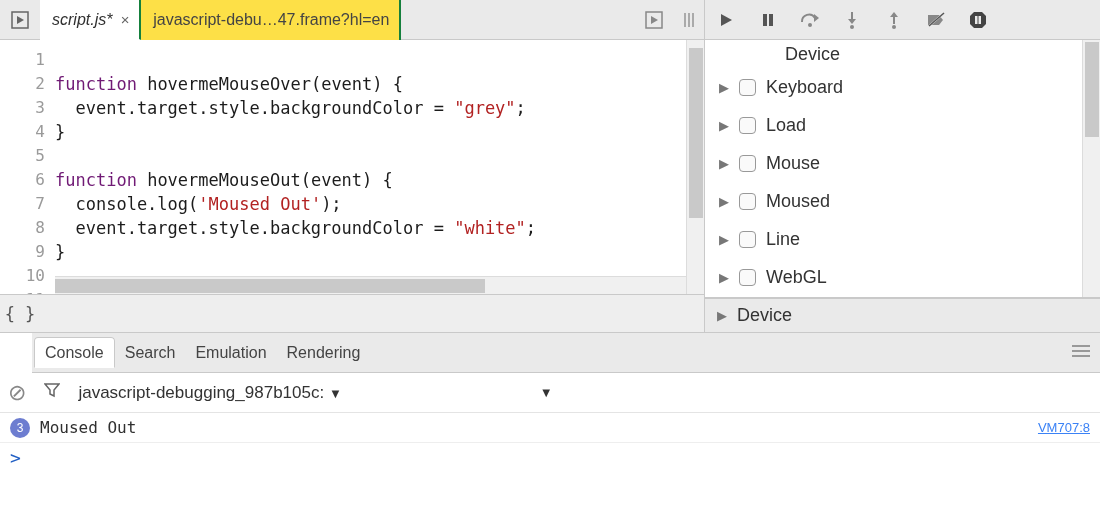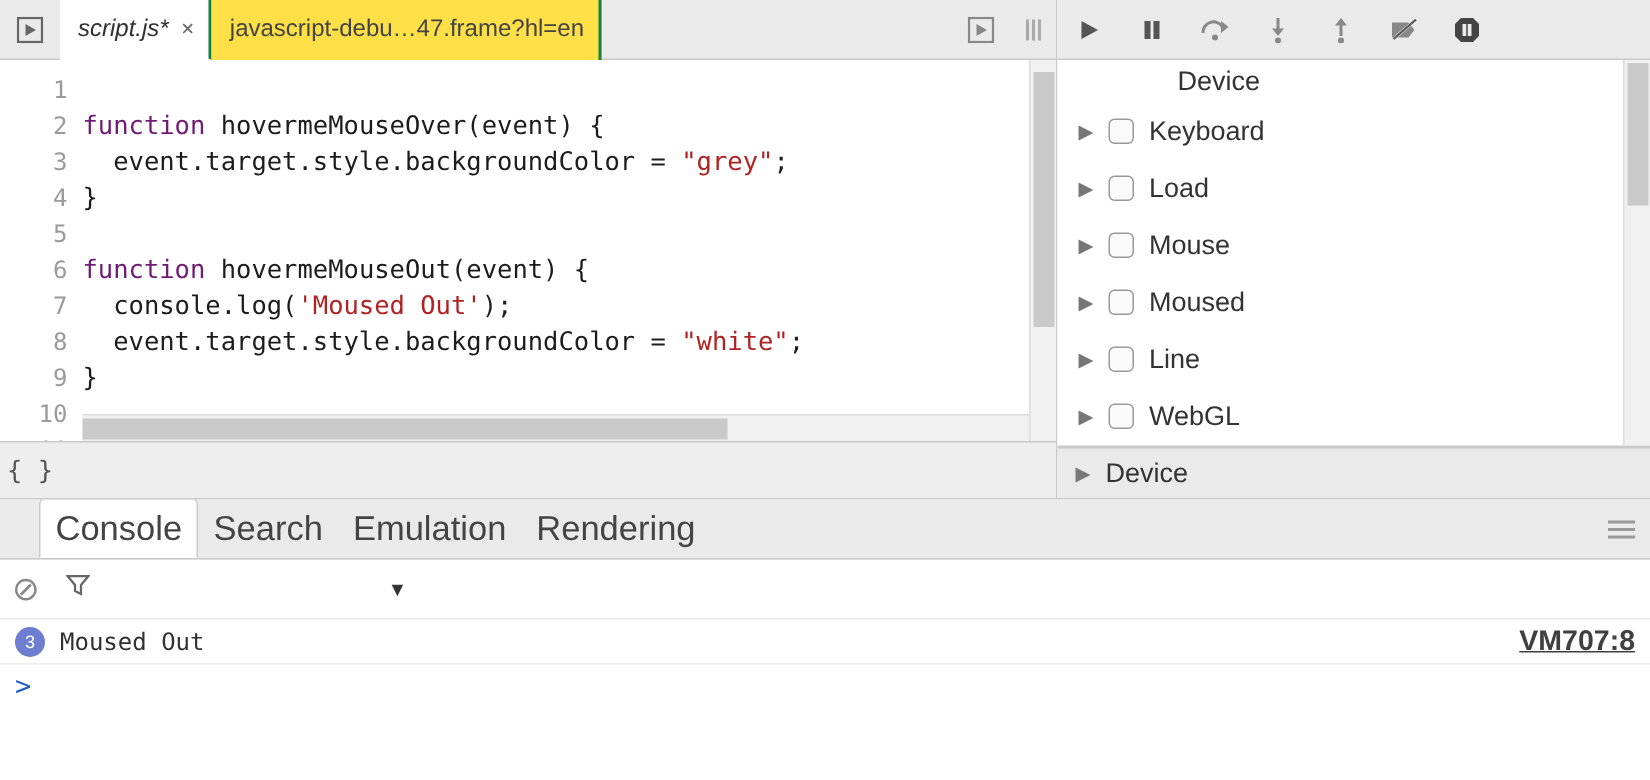--- a/index.html
+++ b/index.html
@@ -49,35 +49,35 @@
 .tri { font-size:13px; color:#777; }
 .chk { width:17px; height:17px; border:1px solid #999; border-radius:4px; background:#fafafa; display:inline-block; }
 .bp-sbv { position:absolute; right:0; top:0; width:18px; bottom:0; background:#f0f0f0; border-left:1px solid #dcdcdc; }
 .bp-thumb { position:absolute; top:2px; left:2px; width:14px; height:95px; background:#c9c9c9; }
 
 
 .workers { height:34px; background:#eaeaea; border-top:1px solid #c9c9c9; display:flex; align-items:center; padding:0 12px; gap:10px; font-size:18px; color:#333; }
 
 
 .drawer { height:187px; display:flex; flex-direction:column; }
-.drawer-tabs { height:40px; background:#eaeaea; border-bottom:1px solid #c9c9c9; display:flex; align-items:center; font-size:23px; padding-left:26px; gap:18px; }
+.drawer-tabs { height:40px; background:#eaeaea; border-bottom:1px solid #c9c9c9; display:flex; align-items:center; font-size:16px; padding-left:2px; gap:18px;margin-left:32px; }
 .dtab { padding:6px 10px; color:#444; }
 .dtab.active { background:#fff; border:1px solid #c9c9c9; border-bottom:1px solid #fff; margin-bottom:-1px; border-radius:4px 4px 0 0; }
 .hamb { margin-left:auto; margin-right:10px; color:#888; }
 
 .console-bar { height:40px; display:flex; align-items:center; padding:0 8px; gap:18px; font-size:17px; color:#333; border-bottom:1px solid #e4e4e4; }
 .oslash { font-size:22px; color:#888; }
 .funnel { width:16px;height:16px;}
 .ctx { color:#333; }
 .down { font-size:13px; color:#333; }
 
 .console-body { flex:1; background:#fff; font-family: Menlo, monospace; font-size:16px; }
 .log-line { display:flex; align-items:center; height:30px; padding:0 10px; border-bottom:1px solid #eee; }
 .count-badge { width:20px;height:20px; border-radius:10px; background:#6d7dd0; color:#fff; display:inline-flex; align-items:center; justify-content:center; font-size:12px; font-family: Arial; margin-right:10px; }
-.log-src { margin-left:auto; color:#404040; text-decoration: underline; font-family: "Segoe UI", Arial; font-size:19px;font-weight:bold; }
+.log-src { margin-left:auto; color:#3b82f6; text-decoration: underline; font-family: "Segoe UI", Arial; font-size:13px; }
 .prompt-line { padding:4px 10px; color:#2360c4; font-size:18px; }
 </style>
 </head>
 <body>
 
 <div class="top">
   <div class="left">
     <div class="tabbar">
       <div class="tabbar-left">
         <div class="iconbtn">
@@ -235,20 +235,24 @@
     </span>
   </div>
 
   <div class="console-bar">
     <span class="oslash">⊘</span>
     <span>
       <svg class="funnel" viewBox="0 0 16 16">
           <polygon points="1,2 15,2 10,8 10,14 6,12 6,8" fill="none" stroke="#666" stroke-width="1.5"></polygon>
         </svg>
     </span>
+    <span class="ctx">
+      <span>javascript-debugging_987b105c:</span>
+      <span class="down"> ▼</span>
+    </span>
     <span class="down" style="margin-left:180px">▼</span>
   </div>
 
   <div class="console-body">
     <div class="log-line">
       <span class="count-badge">3</span>
       <span>Moused Out</span>
       <span class="log-src">VM707:8</span>
     </div>
     <div class="prompt-line">

